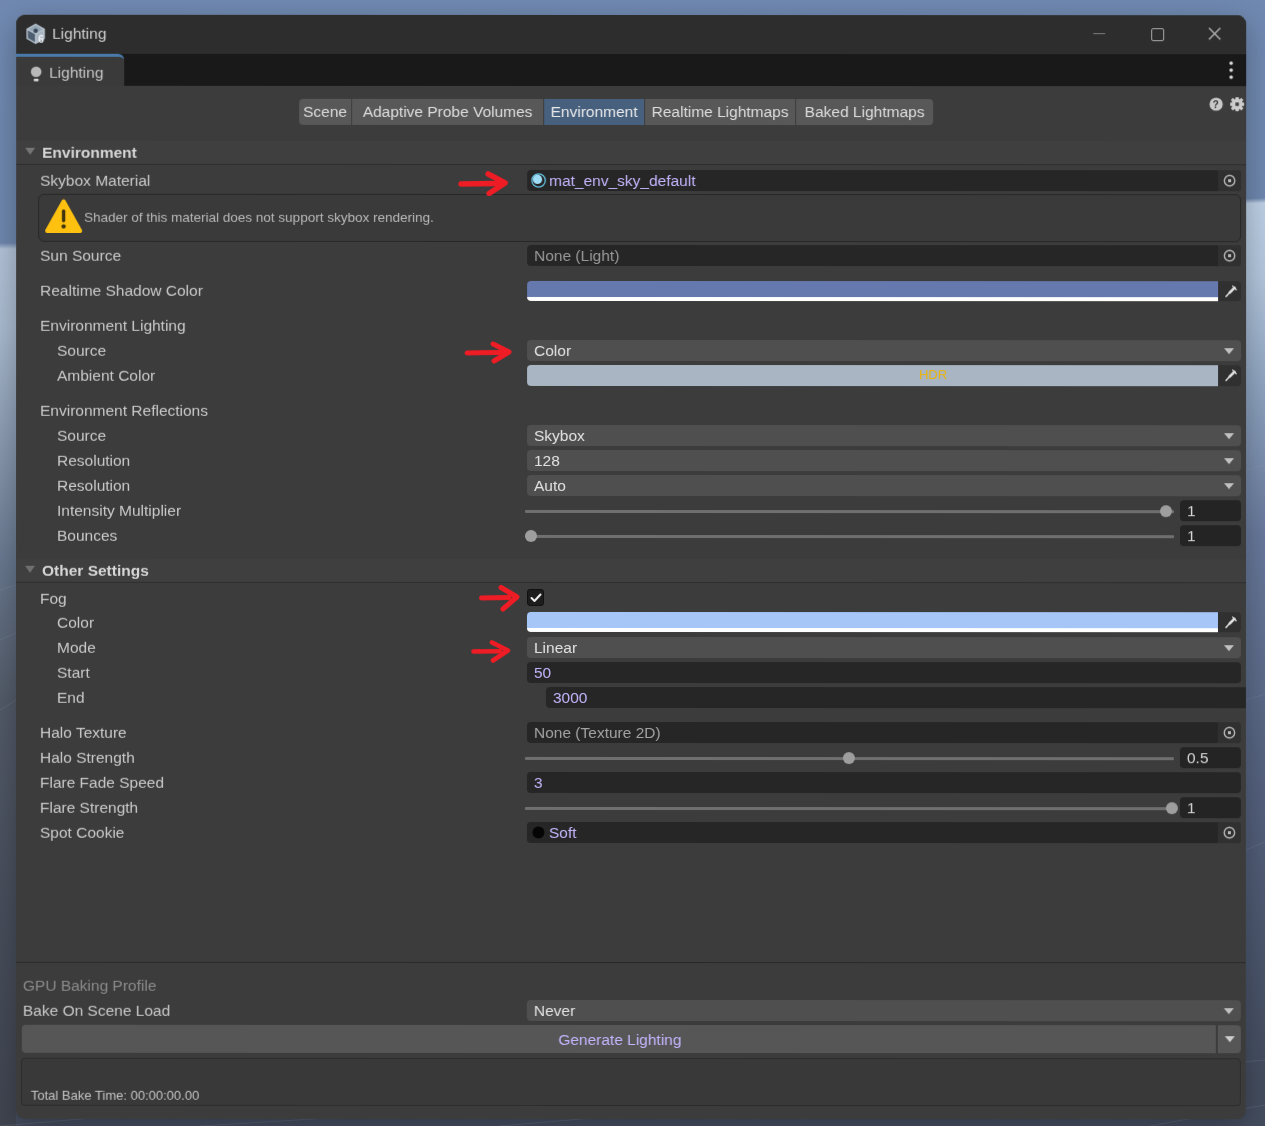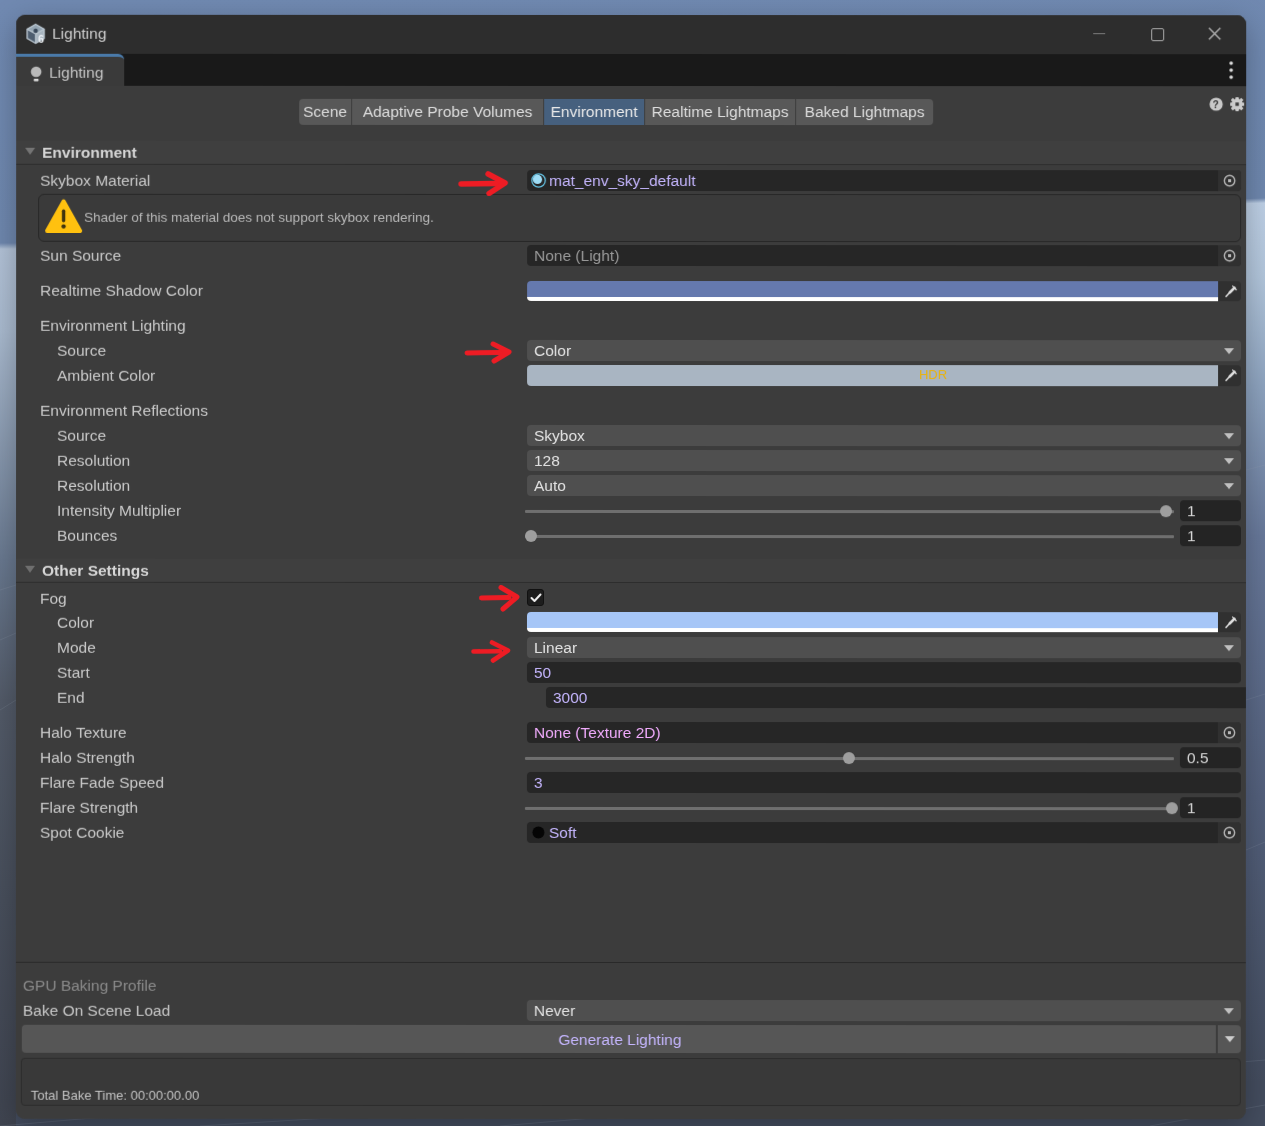--- a/index.html
+++ b/index.html
@@ -259,21 +259,21 @@
   <div class="fld" style="top:647px;">
       <span class="t">50</span>
     </div>
   <div class="lbl" style="left:41px;top:672px;">End</div>
   <div class="fld" style="top:672px;margin-left:19px;">
       <span class="t">3000</span>
     </div>
 
   <div class="lbl" style="left:24px;top:707px;">Halo Texture</div>
   <div class="fld" style="top:707px;">
-    <span class="t" style="color:#f0abfc;">None (Texture 2D)</span>
+    <span class="t" style="color:#a3a3a3;">None (Texture 2D)</span>
     <div class="objicon">
         <svg style="position:absolute;left:5px;top:4px" width="13" height="13" viewBox="0 0 13 13">
           <circle cx="6.5" cy="6.5" r="5.2" fill="none" stroke="#b8b8b8" stroke-width="1.4"></circle>
           <rect x="5" y="5" width="3" height="3" fill="#b8b8b8"></rect>
         </svg>
       </div>
   </div>
 
   <div class="lbl" style="left:24px;top:732px;">Halo Strength</div>
   <div class="track" style="top:742px;"></div>

